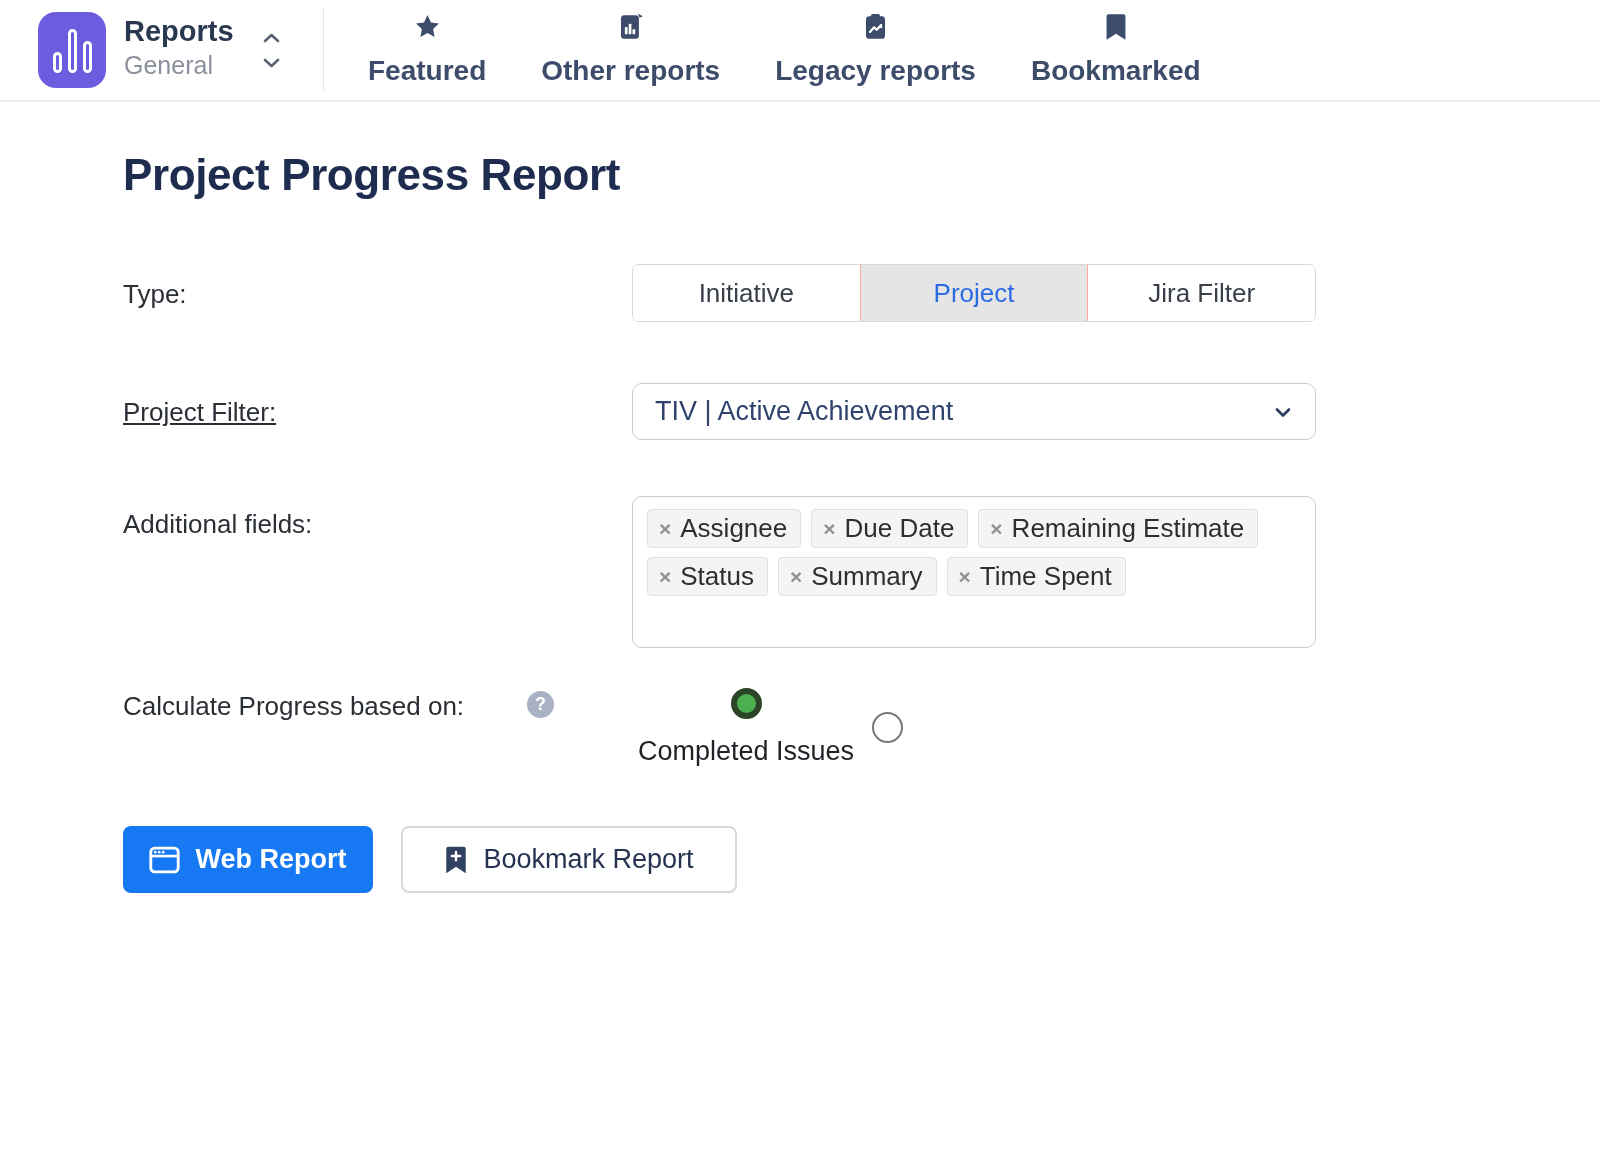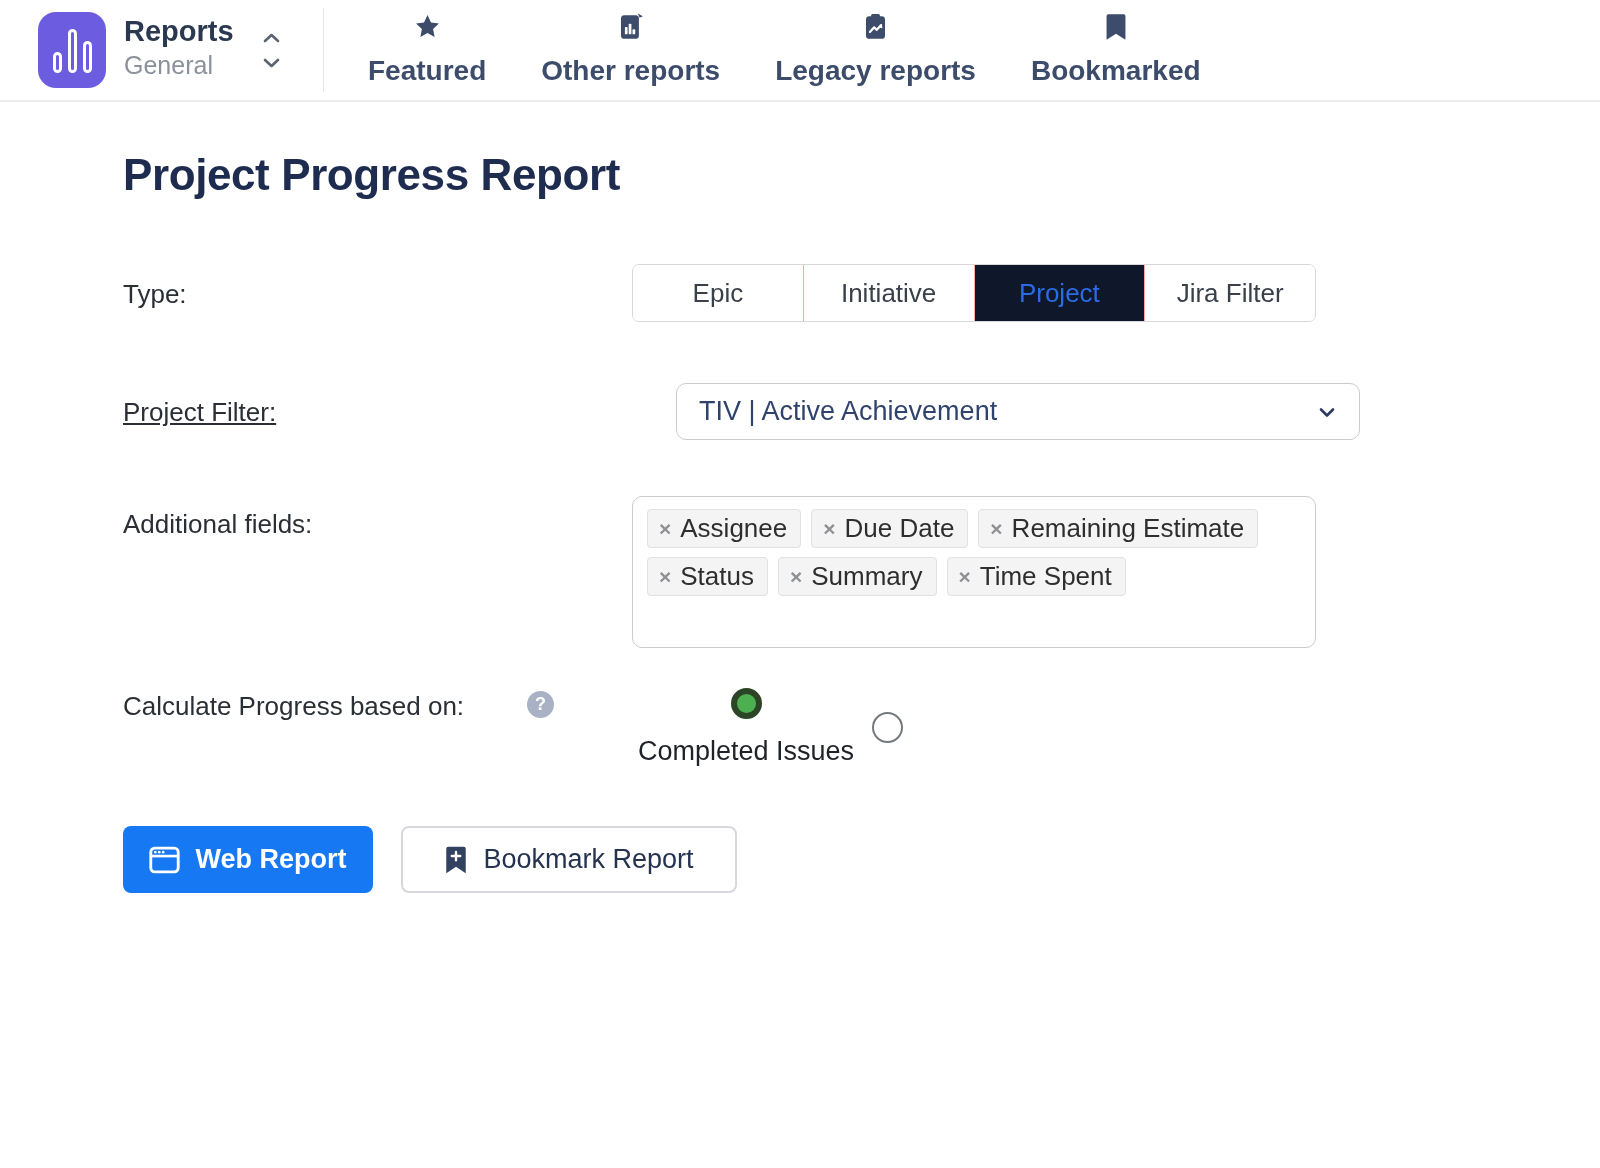--- a/index.html
+++ b/index.html
@@ -23,25 +23,25 @@
   .nav-item svg{display:block;}
   
   .page-title{position:absolute;left:123px;top:150px;font-size:44px;font-weight:600;color:#1E2C4F;letter-spacing:-0.4px;}
   .field-label{position:absolute;left:123px;font-size:26px;color:#2a2e35;}
   
   .segmented{position:absolute;left:632px;top:264px;width:684px;height:58px;display:flex;
              border:1px solid #d6d8db;border-radius:7px;overflow:hidden;background:#fff;box-sizing:border-box;}
   .segment{flex:1;display:flex;align-items:center;justify-content:center;font-size:26px;color:#3a4049;
            border-left:1px solid #fca5a5;cursor:pointer;background:#fff;}
   .segment:first-child{border-left:none;}
-  .segment.selected{background:#0f172a;color:#2C6BE5;font-weight:500;}
+  .segment.selected{background:#e5e5e5;color:#2C6BE5;font-weight:500;}
   
   .select{position:absolute;left:632px;top:383px;width:684px;height:57px;border:1px solid #c9cbcf;border-radius:10px;
           display:flex;align-items:center;justify-content:space-between;padding:0 20px 0 22px;box-sizing:border-box;
-          font-size:27px;color:#30436C;font-weight:500;cursor:pointer;background:#fff;margin-left:44px;}
+          font-size:27px;color:#30436C;font-weight:500;cursor:pointer;background:#fff;}
   
   .chips-box{position:absolute;left:632px;top:496px;width:684px;height:152px;border:1px solid #c9cbcf;border-radius:10px;
              box-sizing:border-box;padding:12px 14px;display:flex;flex-wrap:wrap;gap:9px 10px;align-content:flex-start;background:#fff;}
   .chip{display:inline-flex;align-items:center;gap:9px;background:#f4f4f4;border:1px solid #e1e1e1;border-radius:4px;
         padding:0 13px 0 11px;font-size:26px;color:#2e2e2e;height:39px;box-sizing:border-box;white-space:nowrap;}
   .chip-x{color:#8f9093;font-size:21px;font-weight:700;cursor:pointer;line-height:1;}
   
   .help-icon{position:absolute;left:527px;top:691px;width:27px;height:27px;border-radius:50%;background:#a9b2c4;
              color:#fff;font-size:18px;font-weight:700;display:flex;align-items:center;justify-content:center;cursor:pointer;}
   .radio-group{position:absolute;left:638px;top:688px;display:flex;align-items:center;}
@@ -131,21 +131,20 @@
         </span>
         <span>Bookmarked</span>
       </div>
     </div>
   </div>
 
   <div class="page-title">Project Progress Report</div>
 
   <div class="field-label" style="top:279px;">Type:</div>
   <div class="segmented">
-    <div class="segment">Epic</div>
     <div class="segment">Initiative</div>
     <div class="segment selected">Project</div>
     <div class="segment">Jira Filter</div>
   </div>
 
   <div class="field-label" style="top:397px;text-decoration:underline;">Project Filter:</div>
   <div class="select">
     <span>TIV | Active Achievement</span>
     <span style="display:flex;">
       <svg width="24" height="24" viewBox="0 0 24 24">

